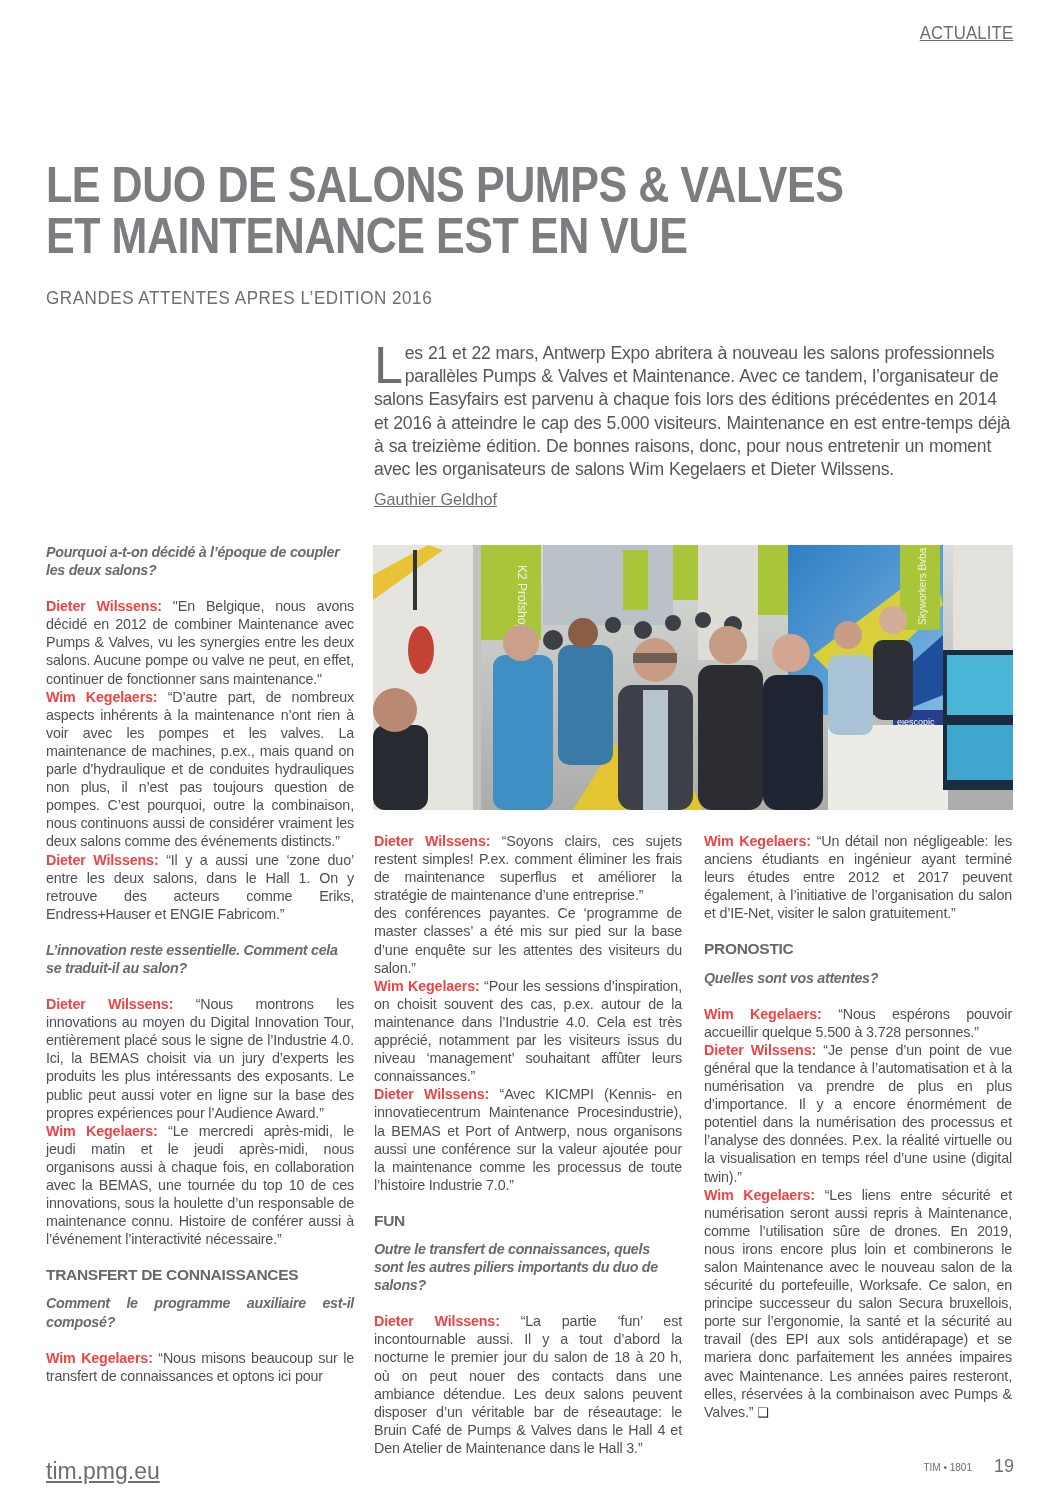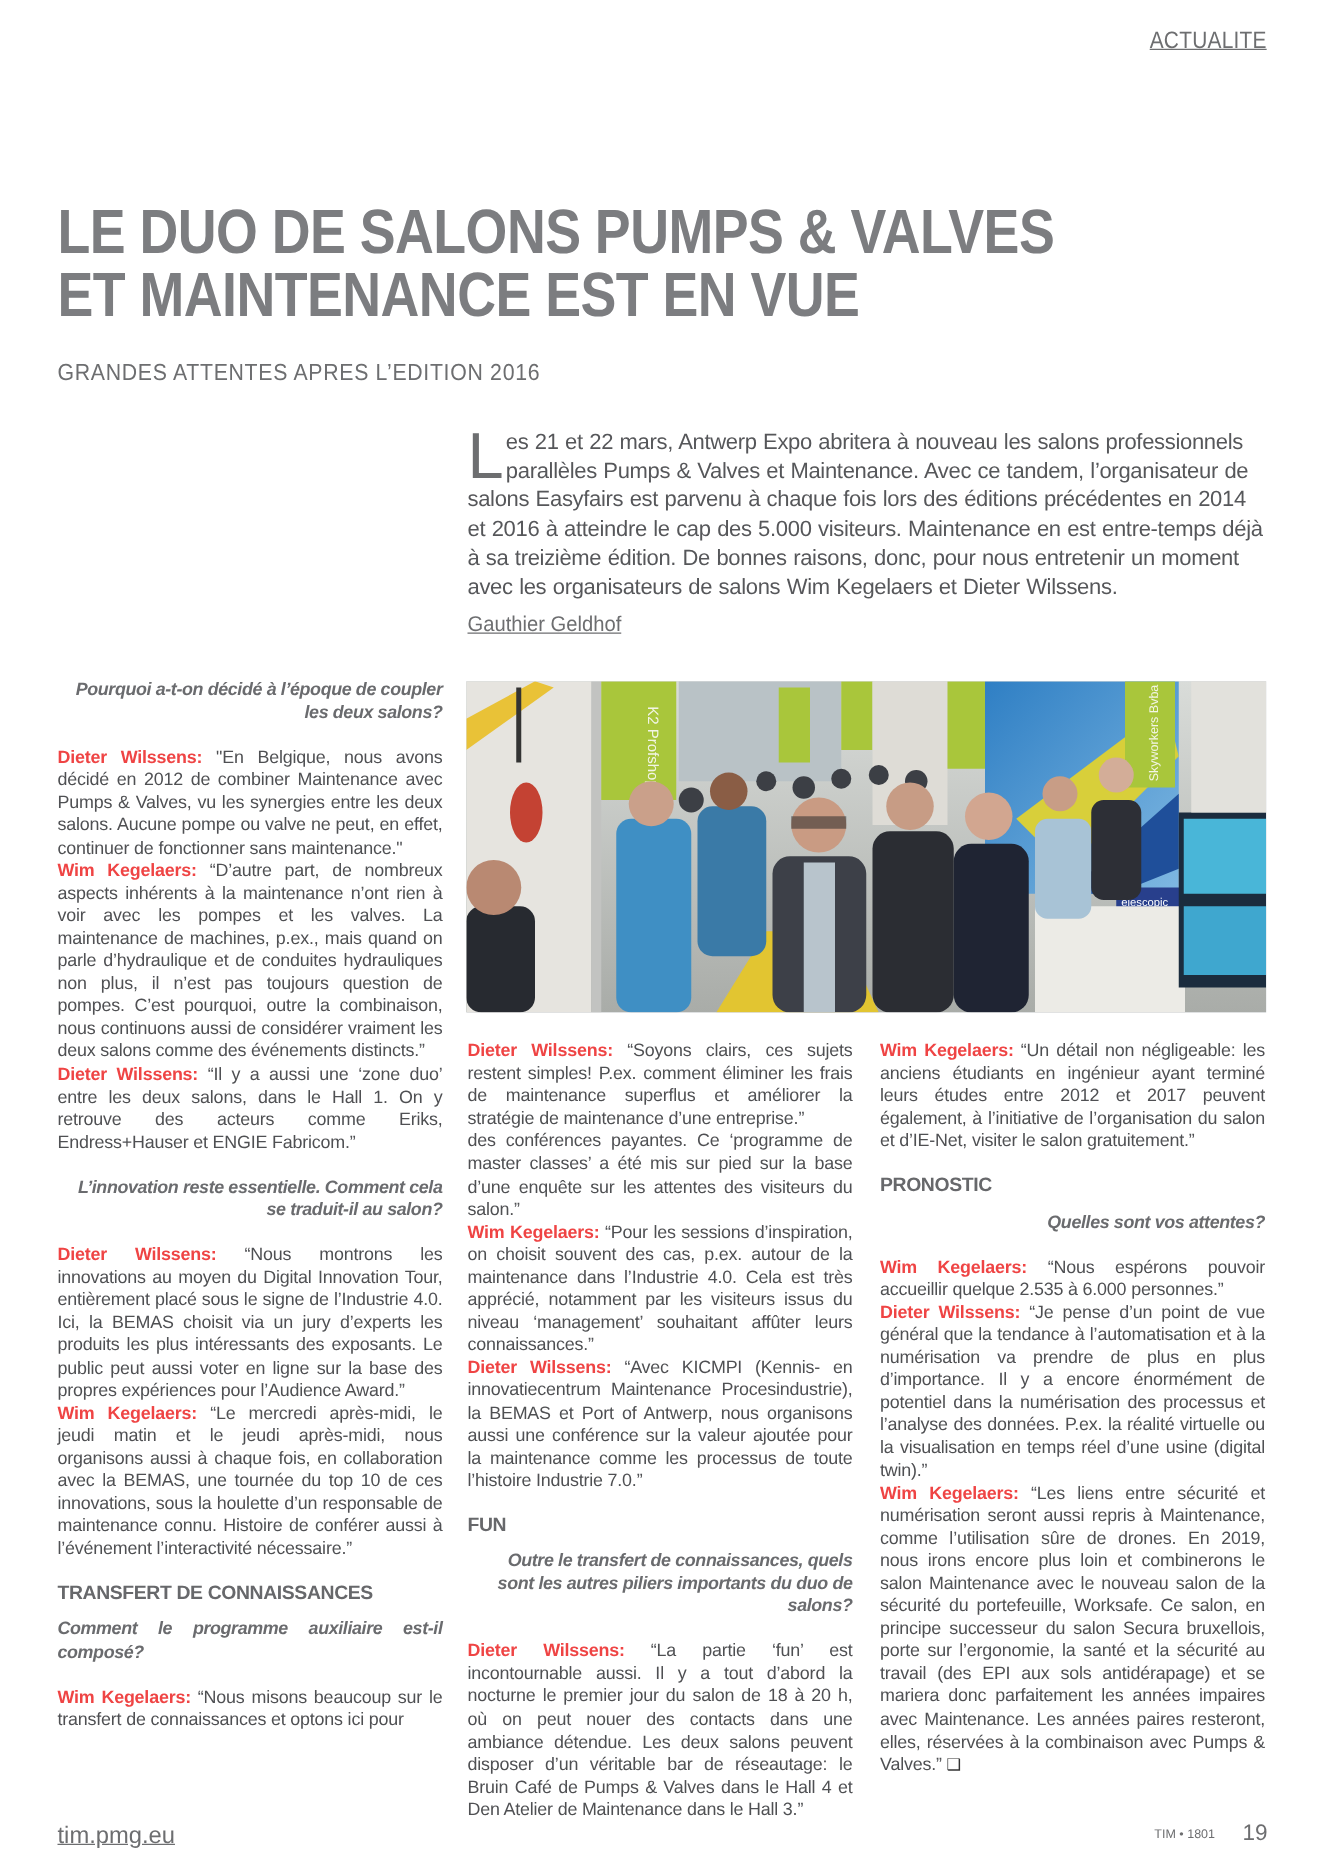--- a/index.html
+++ b/index.html
@@ -42,36 +42,36 @@
     overflow: hidden; background: #cfd3d6;
   }
   .col {
     position: absolute; width: 308px;
     font-size: 14.3px; line-height: 18.1px; color: #4f5053;
     text-align: justify; letter-spacing: -0.15px;
   }
   .col p { margin: 0; }
   .col .q {
     font-weight: bold; font-style: italic; color: #6a6b6e;
-    margin-bottom: 18px; text-align: right; letter-spacing: -0.3px;
+    margin-bottom: 18px; text-align: left; letter-spacing: -0.3px;
   }
   .col .q.just { text-align: justify; }
   .col .h {
     font-weight: bold; color: #67686b; font-size: 15.5px;
     margin: 0 0 10px 0; letter-spacing: -0.3px;
   }
   .col .spk { font-weight: bold; color: #ef4444; }
   .col .gap { height: 18px; }
   .col1 { left: 46px; top: 543px; }
   .col2 { left: 374px; top: 832px; }
   .col3 { left: 704px; top: 832px; }
   .endmark { font-size: 13px; color: #333; }
   .footer-url {
     position: absolute; left: 46px; top: 1458px;
-    font-size: 19px; color: #6d6e70; text-decoration: underline;
+    font-size: 23px; color: #6d6e70; text-decoration: underline;
   }
   .footer-issue {
     position: absolute; right: 86px; top: 1462px;
     font-size: 10px; color: #6d6e70;
   }
   .footer-page {
     position: absolute; right: 44px; top: 1456px;
     font-size: 18px; color: #6d6e70;
   }
 </style>
@@ -186,20 +186,20 @@
   <p class="h">FUN</p>
   <p class="q">Outre le transfert de connaissances, quels sont les autres piliers importants du duo de salons?</p>
   <p><span class="spk">Dieter Wilssens:</span><span> “La partie ‘fun’ est incontournable aussi. Il y a tout d’abord la nocturne le premier jour du salon de 18 à 20 h, où on peut nouer des contacts dans une ambiance détendue. Les deux salons peuvent disposer d’un véritable bar de réseautage: le Bruin Café de Pumps &amp; Valves dans le Hall 4 et Den Atelier de Maintenance dans le Hall 3.”</span></p>
 </div>
 
 <div class="col col3">
   <p><span class="spk">Wim Kegelaers:</span><span> “Un détail non négligeable: les anciens étudiants en ingénieur ayant terminé leurs études entre 2012 et 2017 peuvent également, à l’initiative de l’organisation du salon et d’IE-Net, visiter le salon gratuitement.”</span></p>
   <div class="gap"></div>
   <p class="h">PRONOSTIC</p>
   <p class="q">Quelles sont vos attentes?</p>
-  <p><span class="spk">Wim Kegelaers:</span><span> “Nous espérons pouvoir accueillir quelque 2.535 à 6.000 personnes.”</span></p>
+  <p><span class="spk">Wim Kegelaers:</span><span> “Nous espérons pouvoir accueillir quelque 5.500 à 3.728 personnes.”</span></p>
   <p><span class="spk">Dieter Wilssens:</span><span> “Je pense d’un point de vue général que la tendance à l’automatisation et à la numérisation va prendre de plus en plus d’importance. Il y a encore énormément de potentiel dans la numérisation des processus et l’analyse des données. P.ex. la réalité virtuelle ou la visualisation en temps réel d’une usine (digital twin).”</span></p>
   <p><span class="spk">Wim Kegelaers:</span><span> “Les liens entre sécurité et numérisation seront aussi repris à Maintenance, comme l’utilisation sûre de drones. En 2019, nous irons encore plus loin et combinerons le salon Maintenance avec le nouveau salon de la sécurité du portefeuille, Worksafe. Ce salon, en principe successeur du salon Secura bruxellois, porte sur l’ergonomie, la santé et la sécurité au travail (des EPI aux sols antidérapage) et se mariera donc parfaitement les années impaires avec Maintenance. Les années paires resteront, elles, réservées à la combinaison avec Pumps &amp; Valves.”</span> <span class="endmark">❑</span></p>
 </div>
 
 <div class="footer-url">tim.pmg.eu</div>
 <div class="footer-issue">TIM • 1801</div>
 <div class="footer-page">19</div>
 
 </body></html>

